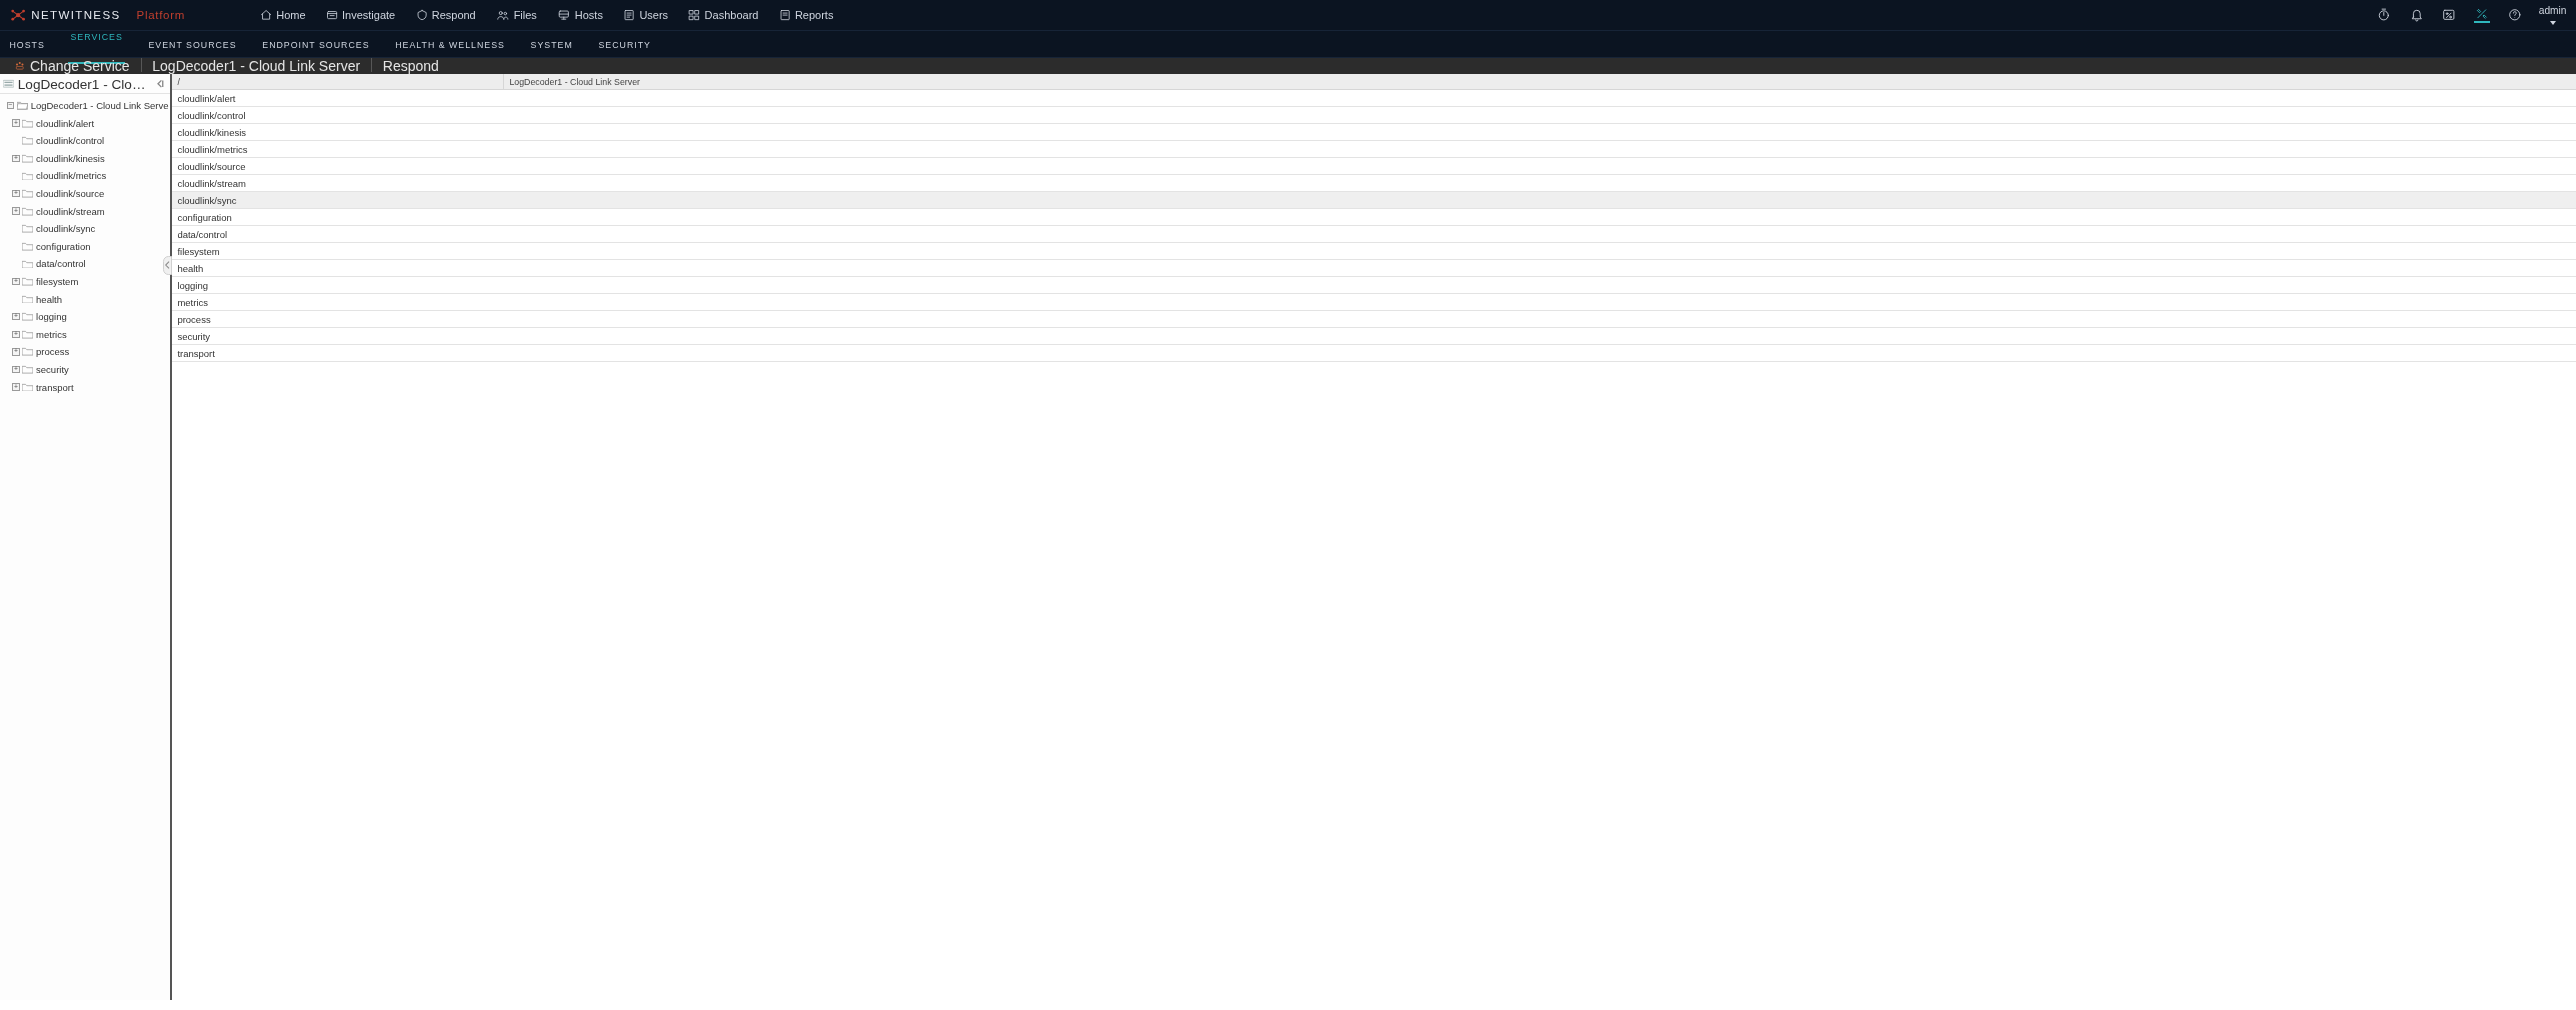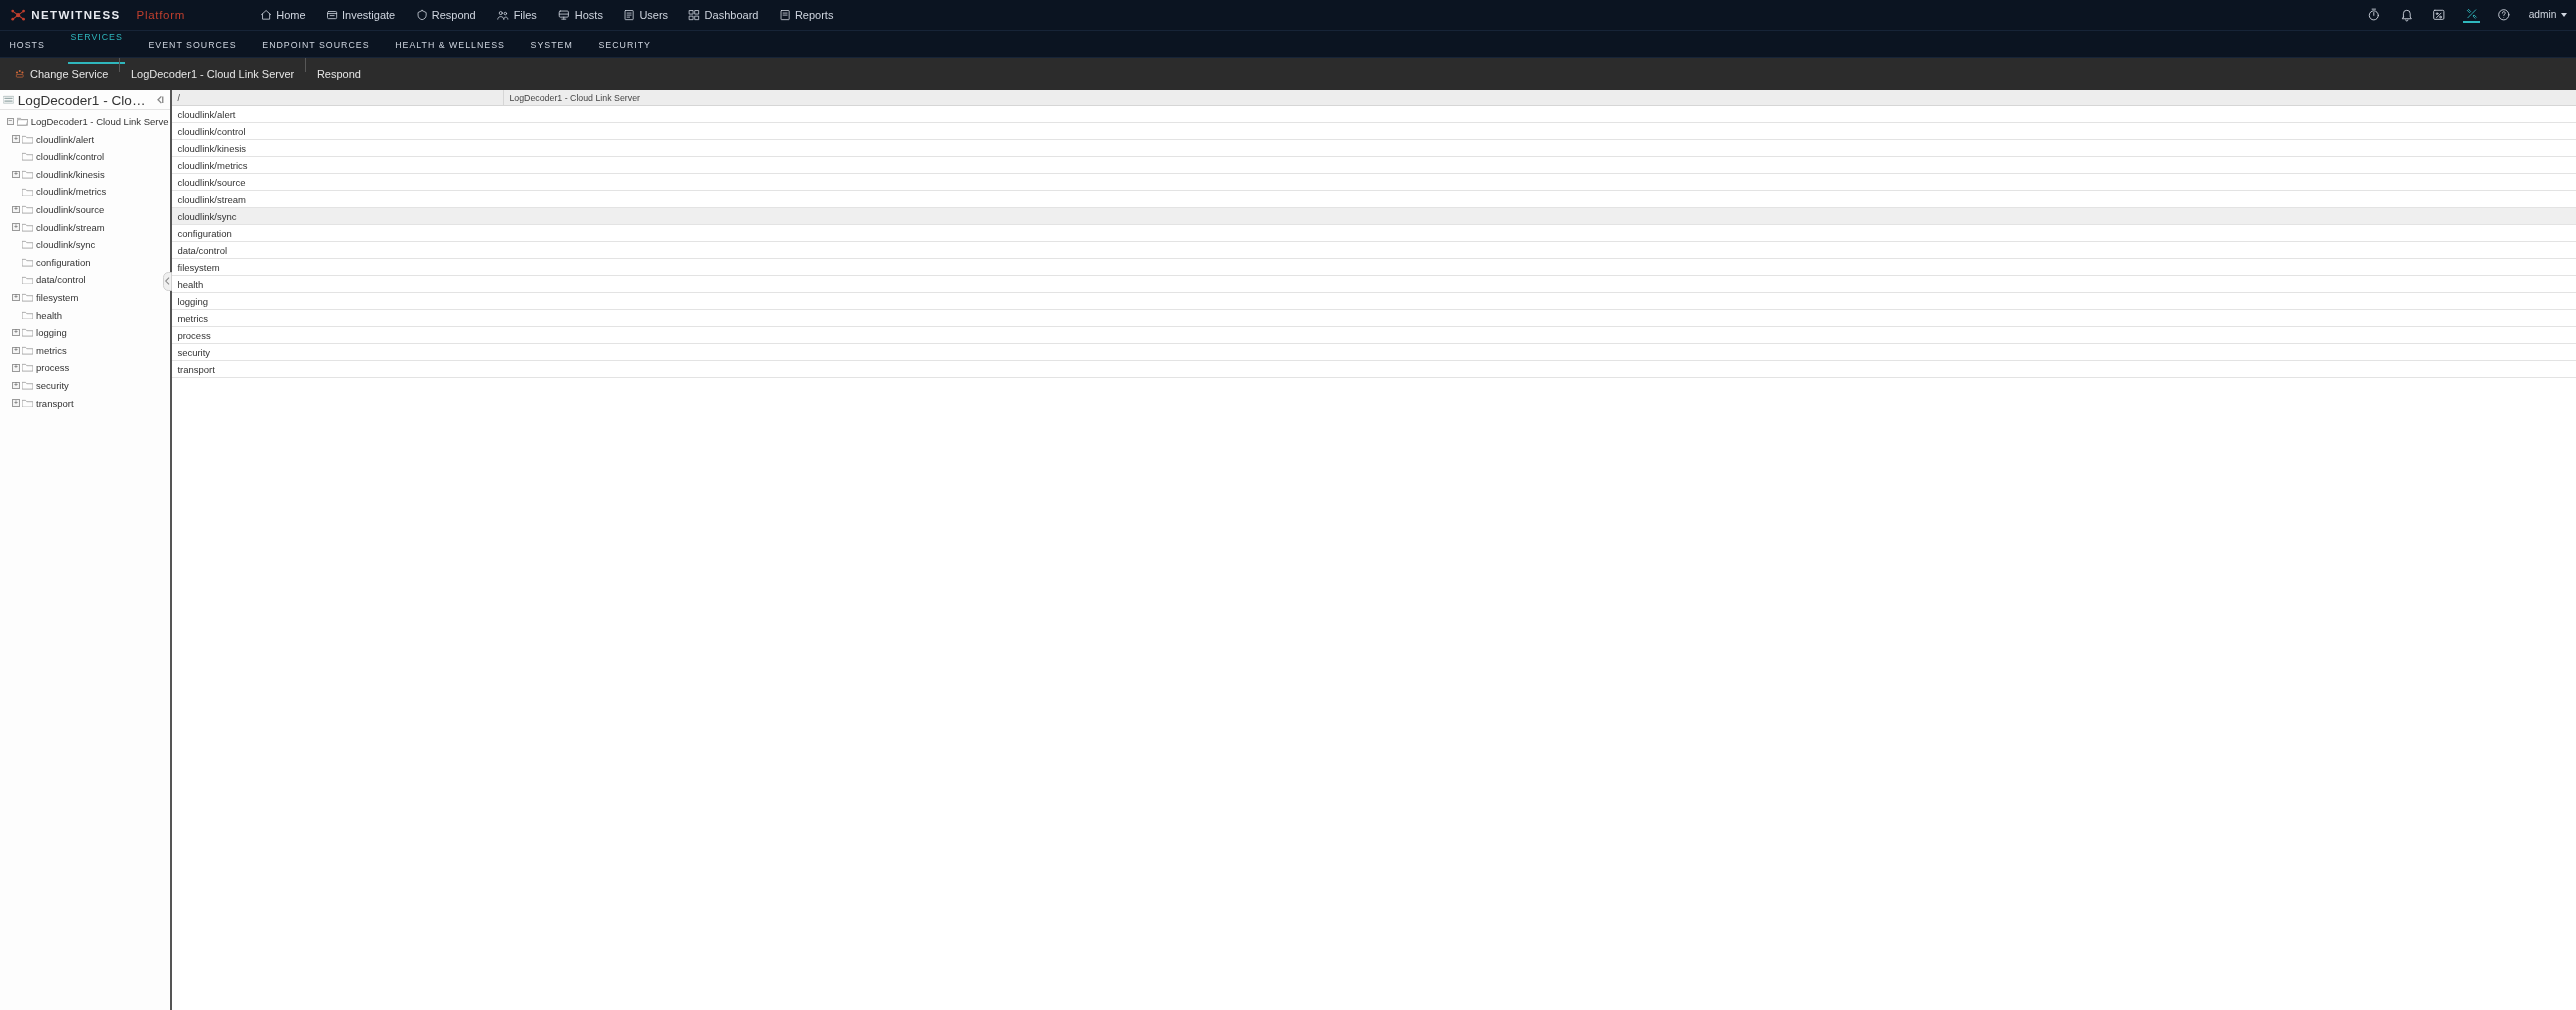--- a/index.html
+++ b/index.html
@@ -28,21 +28,21 @@
     gap: 5.4px;
     margin-right: 75px;
   }
   .brand-logo svg { display: block; }
   .brand-text {
     font-weight: 400;
     letter-spacing: 1.4px;
     font-size: 11.5px;
     color: #e7eaf0;
   }
-  .brand-text .bold { font-weight: 700; }
+  .brand-text .bold { font-weight: 400; }
   .brand-text .plat { color: #c13f2e; letter-spacing: 0.7px; padding-left: 16px; }
 
   .nav-main {
     display: flex;
     align-items: center;
     gap: 20.3px;
     flex: 1 1 auto;
   }
   .nav-main a {
     display: flex;
@@ -65,21 +65,21 @@
   .nav-right .icon-btn {
     width: 16.3px; height: 16.3px;
     display: inline-flex; align-items: center; justify-content: center;
     cursor: pointer;
   }
   .nav-right .icon-btn svg { stroke: #cfd5df; }
   .nav-right .icon-btn.active svg { stroke: #2fb7bd; }
   .nav-right .icon-btn.active { border-bottom: 2px solid #2fb7bd; padding-bottom: 1.4px; }
   .user-menu {
     display: flex; align-items: center; gap: 4.1px;
-    color: #cfd5df; cursor: pointer; font-size: 10.2px;
+    color: #cfd5df; cursor: pointer; font-size: 10.2px; flex-direction: column;
   }
   .caret-down {
     width: 0; height: 0;
     border-left: 3.4px solid transparent;
     border-right: 3.4px solid transparent;
     border-top: 4.1px solid #cfd5df;
   }
 
   
   .subnav {
@@ -104,24 +104,24 @@
     color: #2fb7bd;
     border-bottom: 2px solid #2fb7bd;
     padding-bottom: 20px;
   }
 
   
   .actionbar {
     display: flex;
     align-items: flex-start;
     background: #2c2c2c;
-    height: 32px;
+    height: 16px;
     color: #e5e5e5;
     padding: 0 4.1px;
-    font-size: 11px;
+    font-size: 14px;
   }
   .actionbar .seg {
     display: flex; align-items: center; gap: 5.4px;
     padding: 0 11px;
     height: 100%;
   }
   .actionbar .sep {
     width: 0.7px; height: 13.6px; background: #575757;
   }
   .actionbar .change-icon svg { display:block; }

